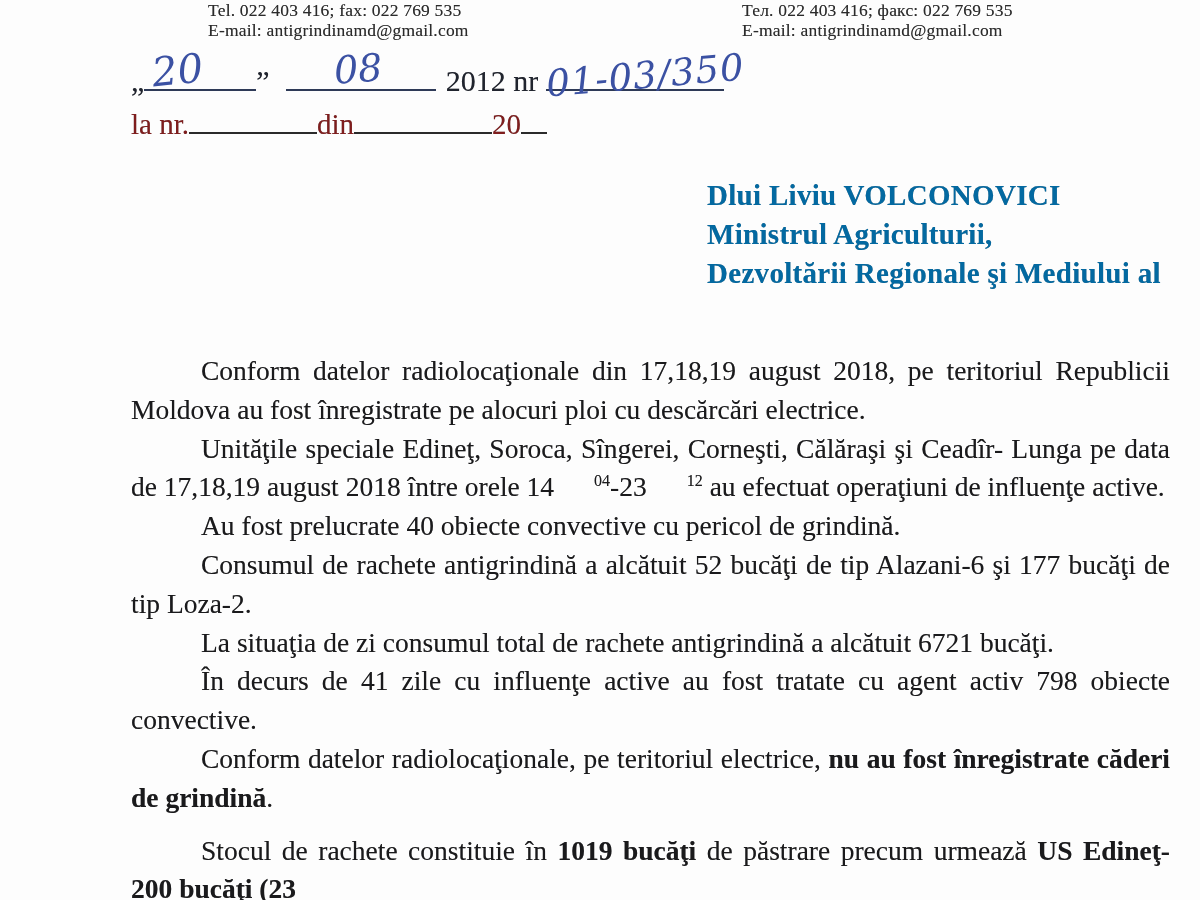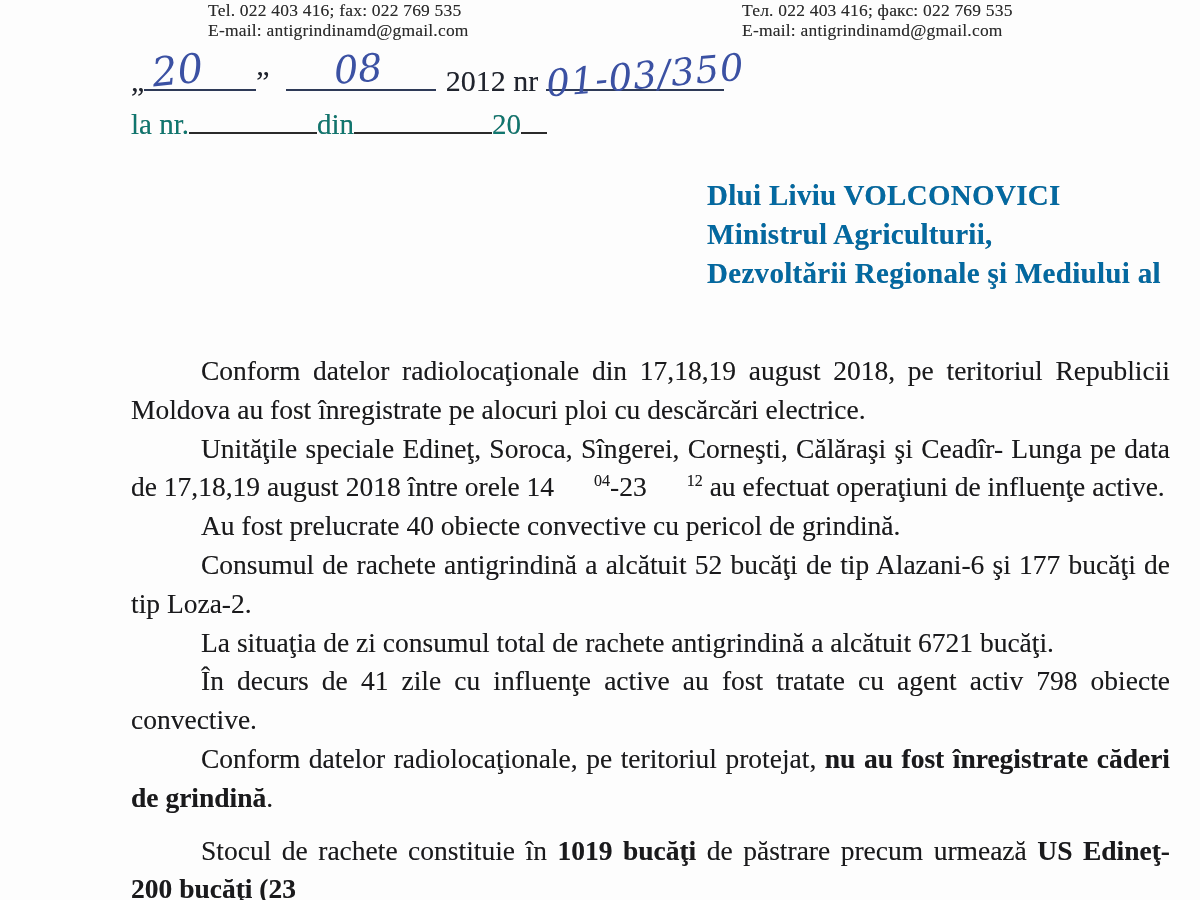--- a/index.html
+++ b/index.html
@@ -9,21 +9,21 @@
     font-family:"Liberation Serif","DejaVu Serif",serif;
     color:#1d1d1f;
     text-shadow:0 0 0.6px rgba(40,40,40,.45);
   }
   
   .contact{position:absolute;top:1px;text-align:left;font-size:17.5px;line-height:19.5px;color:#2b2b2b;letter-spacing:.2px;}
   .contact-left{left:208px;width:262px;}
   .contact-right{left:742px;width:286px;}
   
   .ref1{position:absolute;left:131px;top:60px;font-size:30px;white-space:nowrap;color:#20242e;}
-  .ref2{position:absolute;left:131px;top:106px;font-size:29px;white-space:nowrap;color:#0f766e;}
+  .ref2{position:absolute;left:131px;top:106px;font-size:29px;white-space:nowrap;color:#7f1d1d;}
   .ul{display:inline-block;position:relative;border-bottom:2.5px solid #2e3a57;height:0.95em;vertical-align:baseline;}
   .ul-day{width:112px;}
   .ul-month{width:150px;margin-left:16px;}
   .ul-num{width:178px;margin-left:8px;}
   .ul2{display:inline-block;border-bottom:2.5px solid #2b2b2b;height:0.9em;vertical-align:baseline;}
   .ul-lanr{width:128px;}
   .ul-din{width:138px;}
   .ul-20{width:26px;}
   .printed-year{margin-left:10px;}
   .hw{position:absolute;font-style:italic;color:#3b51a3;font-family:"DejaVu Serif",serif;white-space:nowrap;text-shadow:none;}
@@ -67,17 +67,17 @@
     <div>Dezvoltării Regionale şi Mediului al</div>
   </div>
 
   <div class="bodytext">
     <p>Conform datelor radiolocaţionale din 17,18,19 august 2018, pe teritoriul Republicii Moldova au fost înregistrate pe alocuri ploi cu descărcări electrice.</p>
     <p><span>Unităţile speciale Edineţ, Soroca, Sîngerei, Corneşti, Călăraşi şi Ceadîr- Lunga pe data de 17,18,19 august 2018 între orele 14</span><sup>04</sup><span>-23</span><sup>12</sup><span> au efectuat operaţiuni de influenţe active.</span></p>
     <p>Au fost prelucrate 40 obiecte convective cu pericol de grindină.</p>
     <p>Consumul de rachete antigrindină a alcătuit 52 bucăţi de tip Alazani-6 şi 177 bucăţi de tip Loza-2.</p>
     <p>La situaţia de zi consumul total de rachete antigrindină a alcătuit 6721 bucăţi.</p>
     <p>În decurs de 41 zile cu influenţe active au fost tratate cu agent activ 798 obiecte convective.</p>
-    <p><span>Conform datelor radiolocaţionale, pe teritoriul protejat, </span><span class="b">nu au fost înregistrate căderi de grindină</span><span>.</span></p>
+    <p><span>Conform datelor radiolocaţionale, pe teritoriul electrice, </span><span class="b">nu au fost înregistrate căderi de grindină</span><span>.</span></p>
     <p class="last"><span>Stocul de rachete constituie în </span><span class="b">1019 bucăţi</span><span> de păstrare precum urmează </span><span class="b">US Edineţ- 200 bucăţi (23</span></p>
   </div>
 
 </div>
 
 </body></html>

